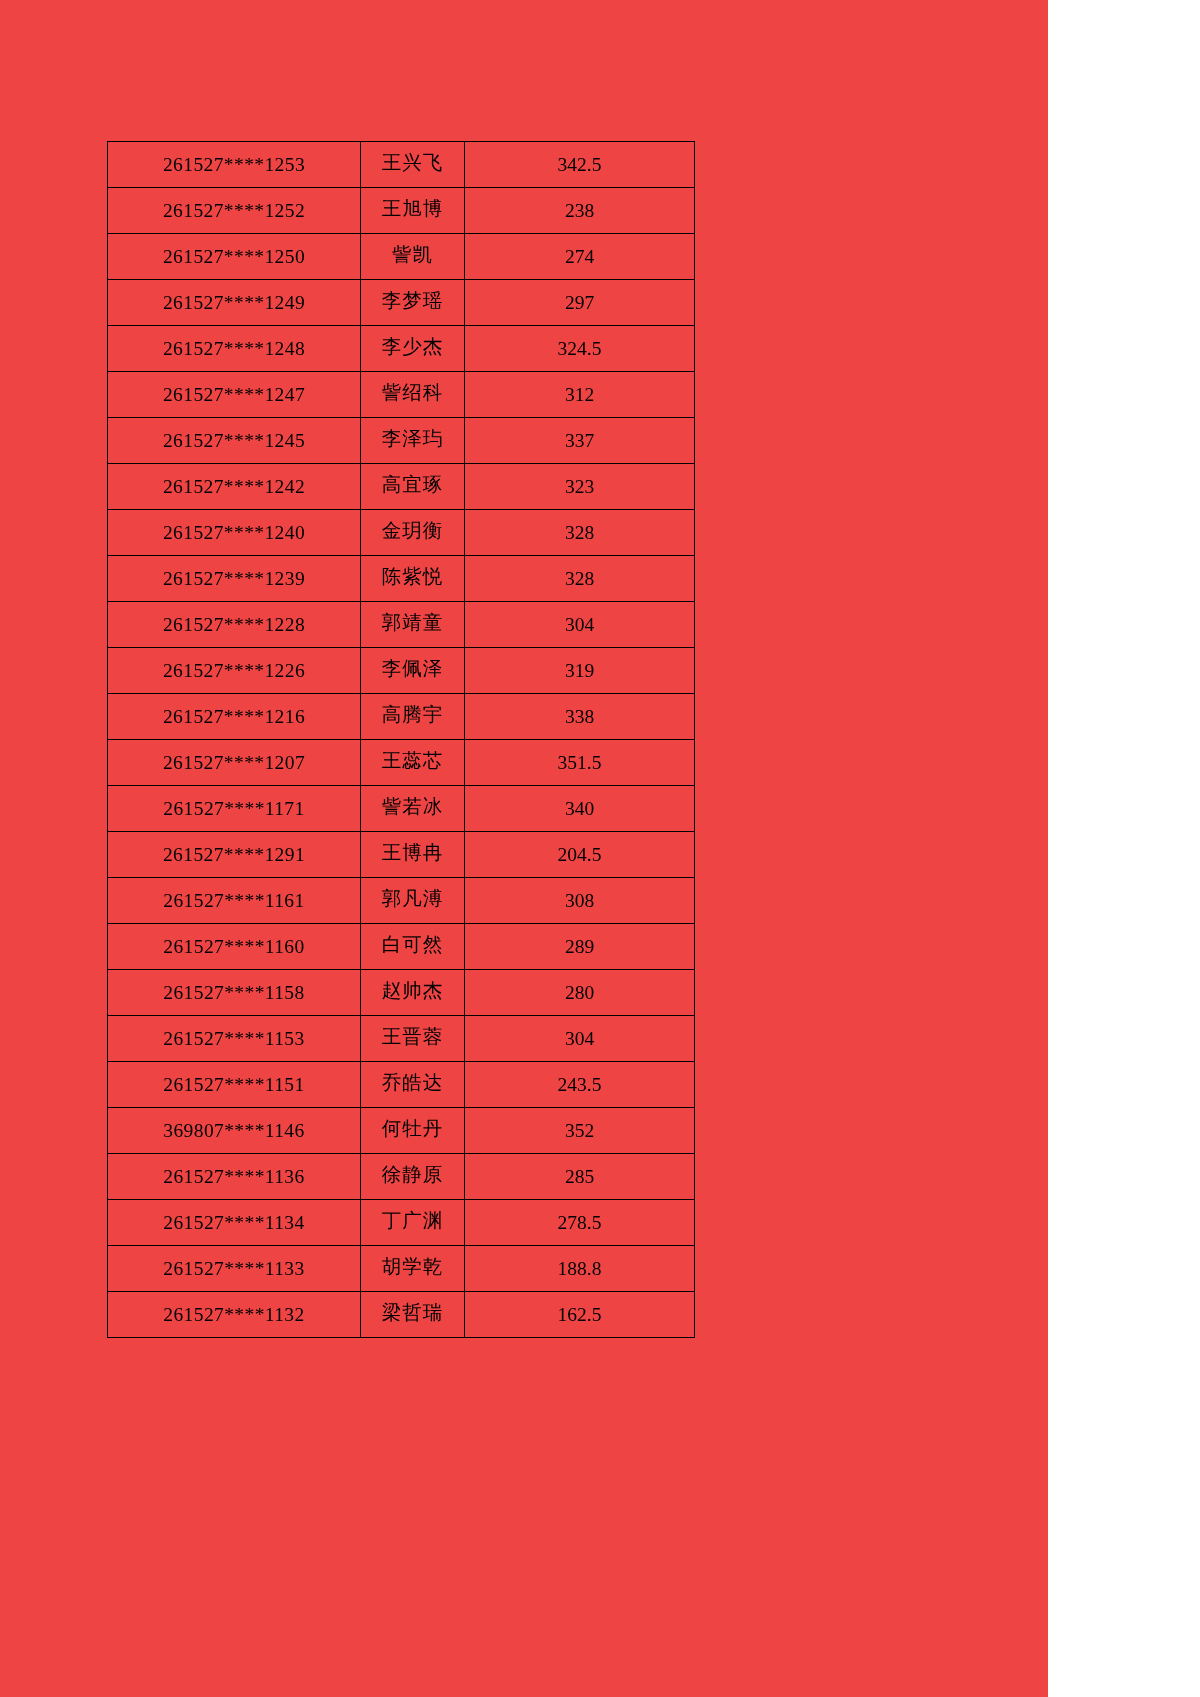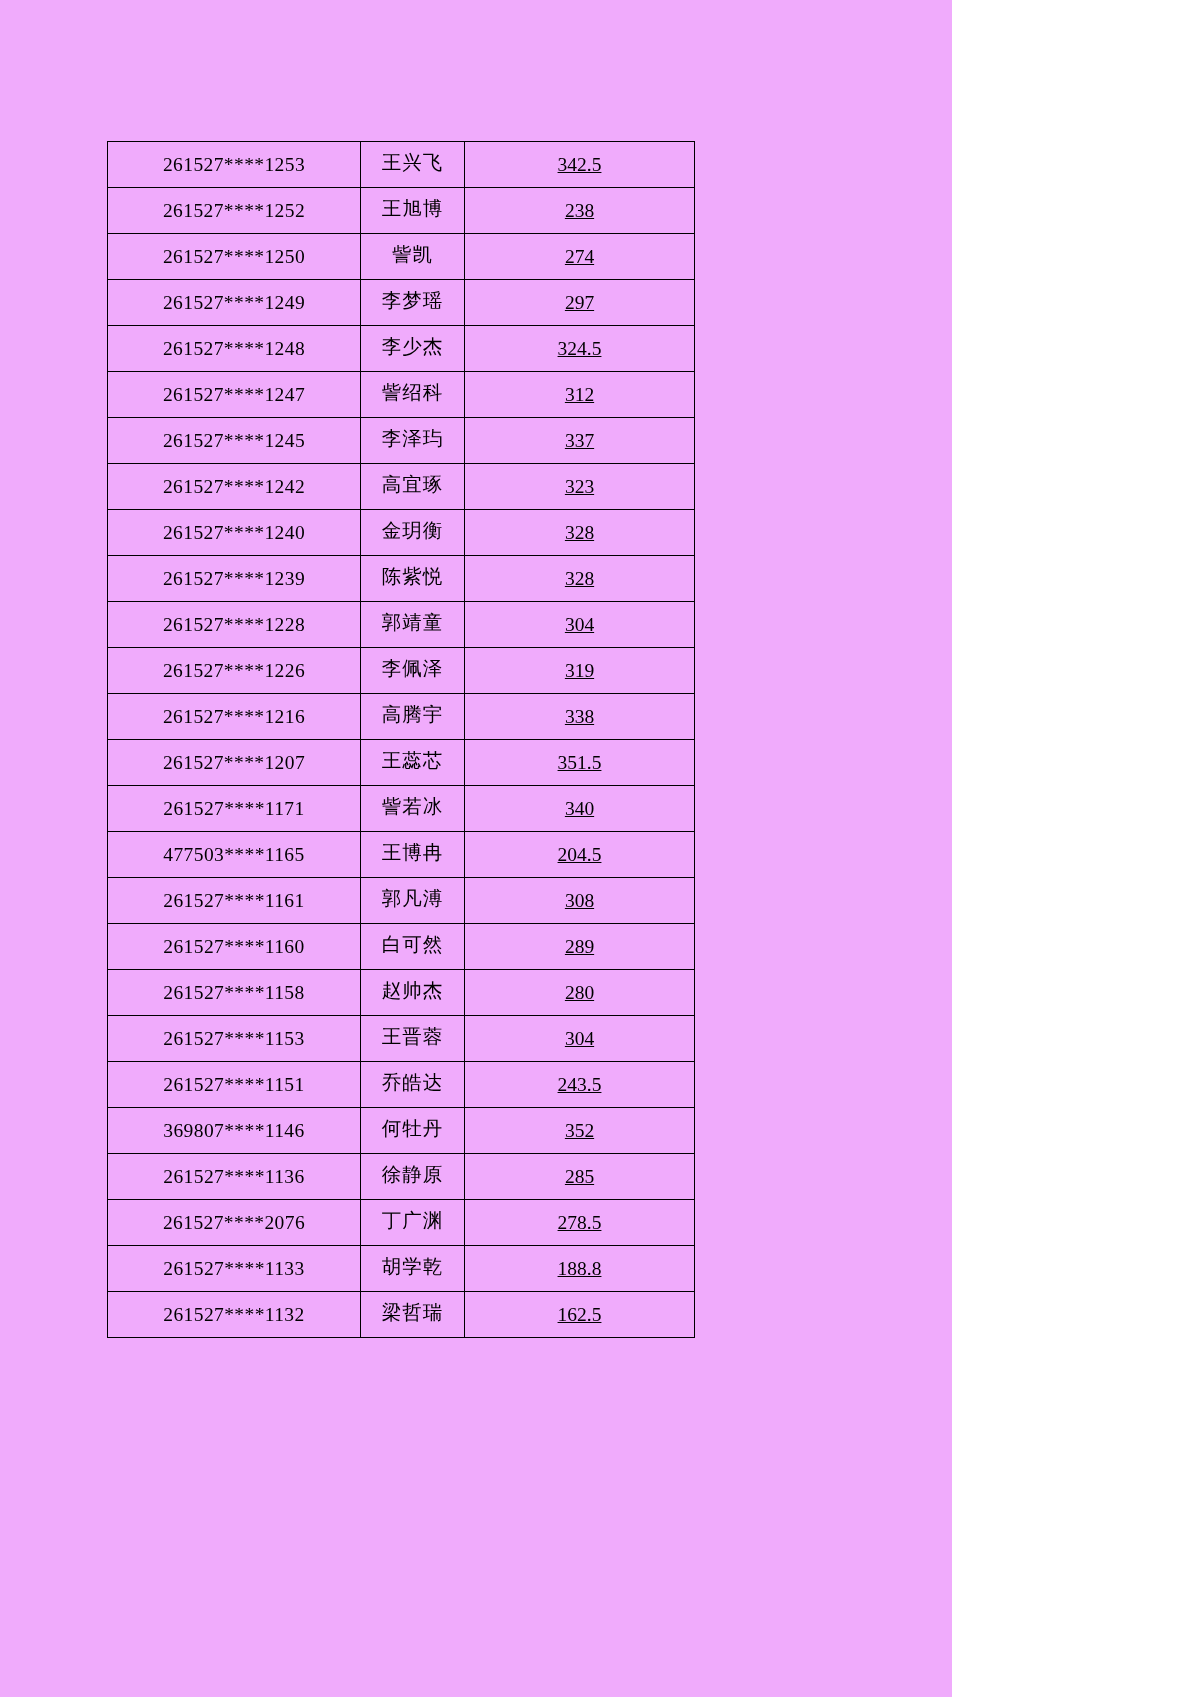--- a/index.html
+++ b/index.html
@@ -11,23 +11,23 @@
     width: 1200px;
     height: 1697px;
     font-family: "Liberation Serif", "DejaVu Serif", serif;
     color: #000000;
     position: relative;
   }
   .page {
     position: absolute;
     left: 0;
     top: 0;
-    width: 952px;
+    width: 1048px;
     height: 1697px;
-    background: #f0abfc;
+    background: #ef4444;
   }
   .table-wrap {
     position: absolute;
     left: 107px;
     top: 141px;
     width: 586px;
   }
   table.score-table {
     border-collapse: collapse;
     table-layout: fixed;
@@ -49,21 +49,20 @@
     letter-spacing: 0.4px;
   }
   td.col-name {
     width: 103px;
     font-size: 19px;
     letter-spacing: 1px;
     font-family: Liberation Mono, monospace;
   }
   td.col-score {
     width: 229px;
-    text-decoration: underline;
   }
 </style>
 </head>
 <body>
 
 <div class="page">
   <div class="table-wrap">
     <table class="score-table">
       <tbody>
           <tr>
@@ -135,21 +134,21 @@
             <td class="col-id">261527****1207</td>
             <td class="col-name">王蕊芯</td>
             <td class="col-score">351.5</td>
           </tr>
           <tr>
             <td class="col-id">261527****1171</td>
             <td class="col-name">訾若冰</td>
             <td class="col-score">340</td>
           </tr>
           <tr>
-            <td class="col-id">477503****1165</td>
+            <td class="col-id">261527****1291</td>
             <td class="col-name">王博冉</td>
             <td class="col-score">204.5</td>
           </tr>
           <tr>
             <td class="col-id">261527****1161</td>
             <td class="col-name">郭凡溥</td>
             <td class="col-score">308</td>
           </tr>
           <tr>
             <td class="col-id">261527****1160</td>
@@ -175,21 +174,21 @@
             <td class="col-id">369807****1146</td>
             <td class="col-name">何牡丹</td>
             <td class="col-score">352</td>
           </tr>
           <tr>
             <td class="col-id">261527****1136</td>
             <td class="col-name">徐静原</td>
             <td class="col-score">285</td>
           </tr>
           <tr>
-            <td class="col-id">261527****2076</td>
+            <td class="col-id">261527****1134</td>
             <td class="col-name">丁广渊</td>
             <td class="col-score">278.5</td>
           </tr>
           <tr>
             <td class="col-id">261527****1133</td>
             <td class="col-name">胡学乾</td>
             <td class="col-score">188.8</td>
           </tr>
           <tr>
             <td class="col-id">261527****1132</td>

